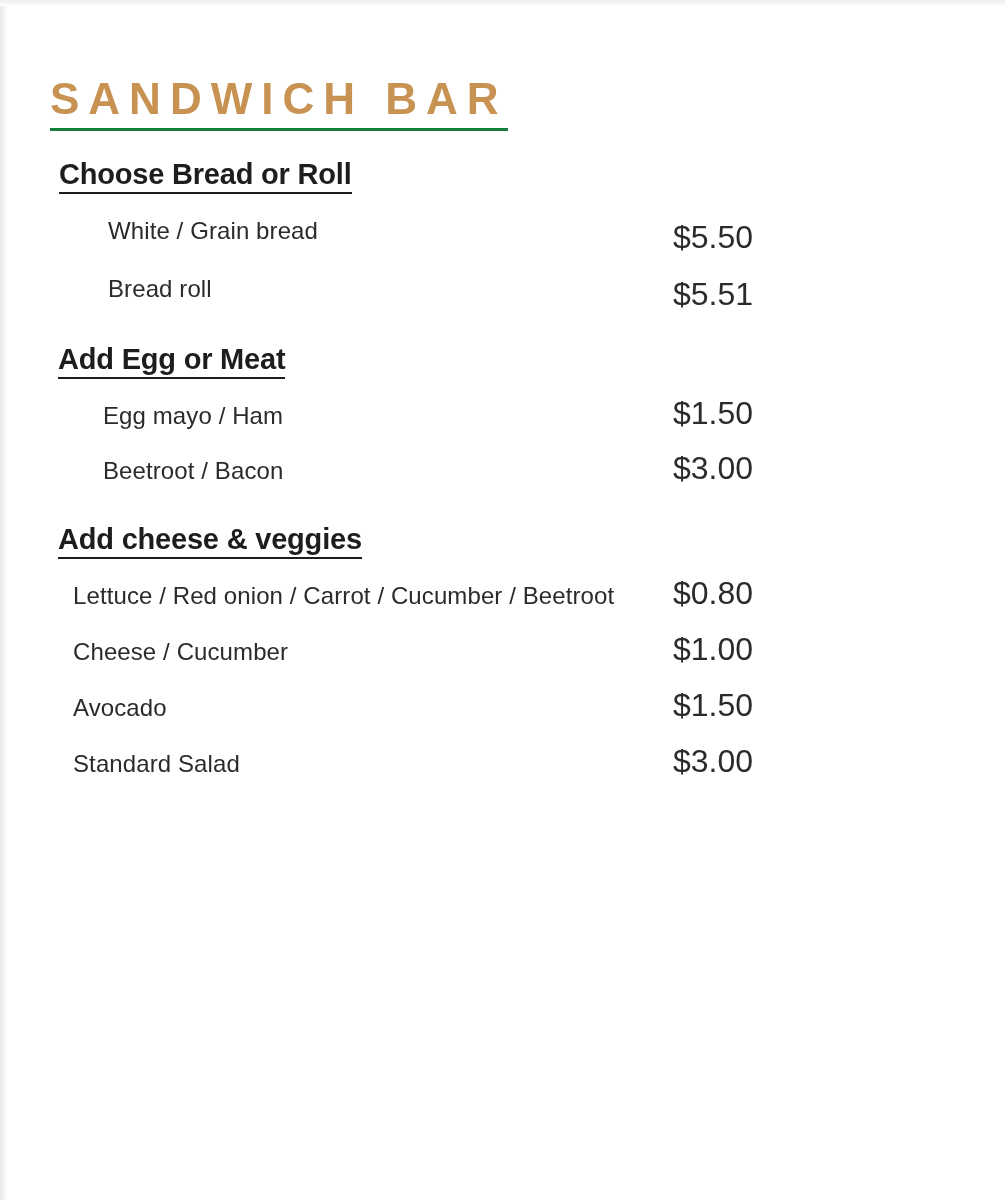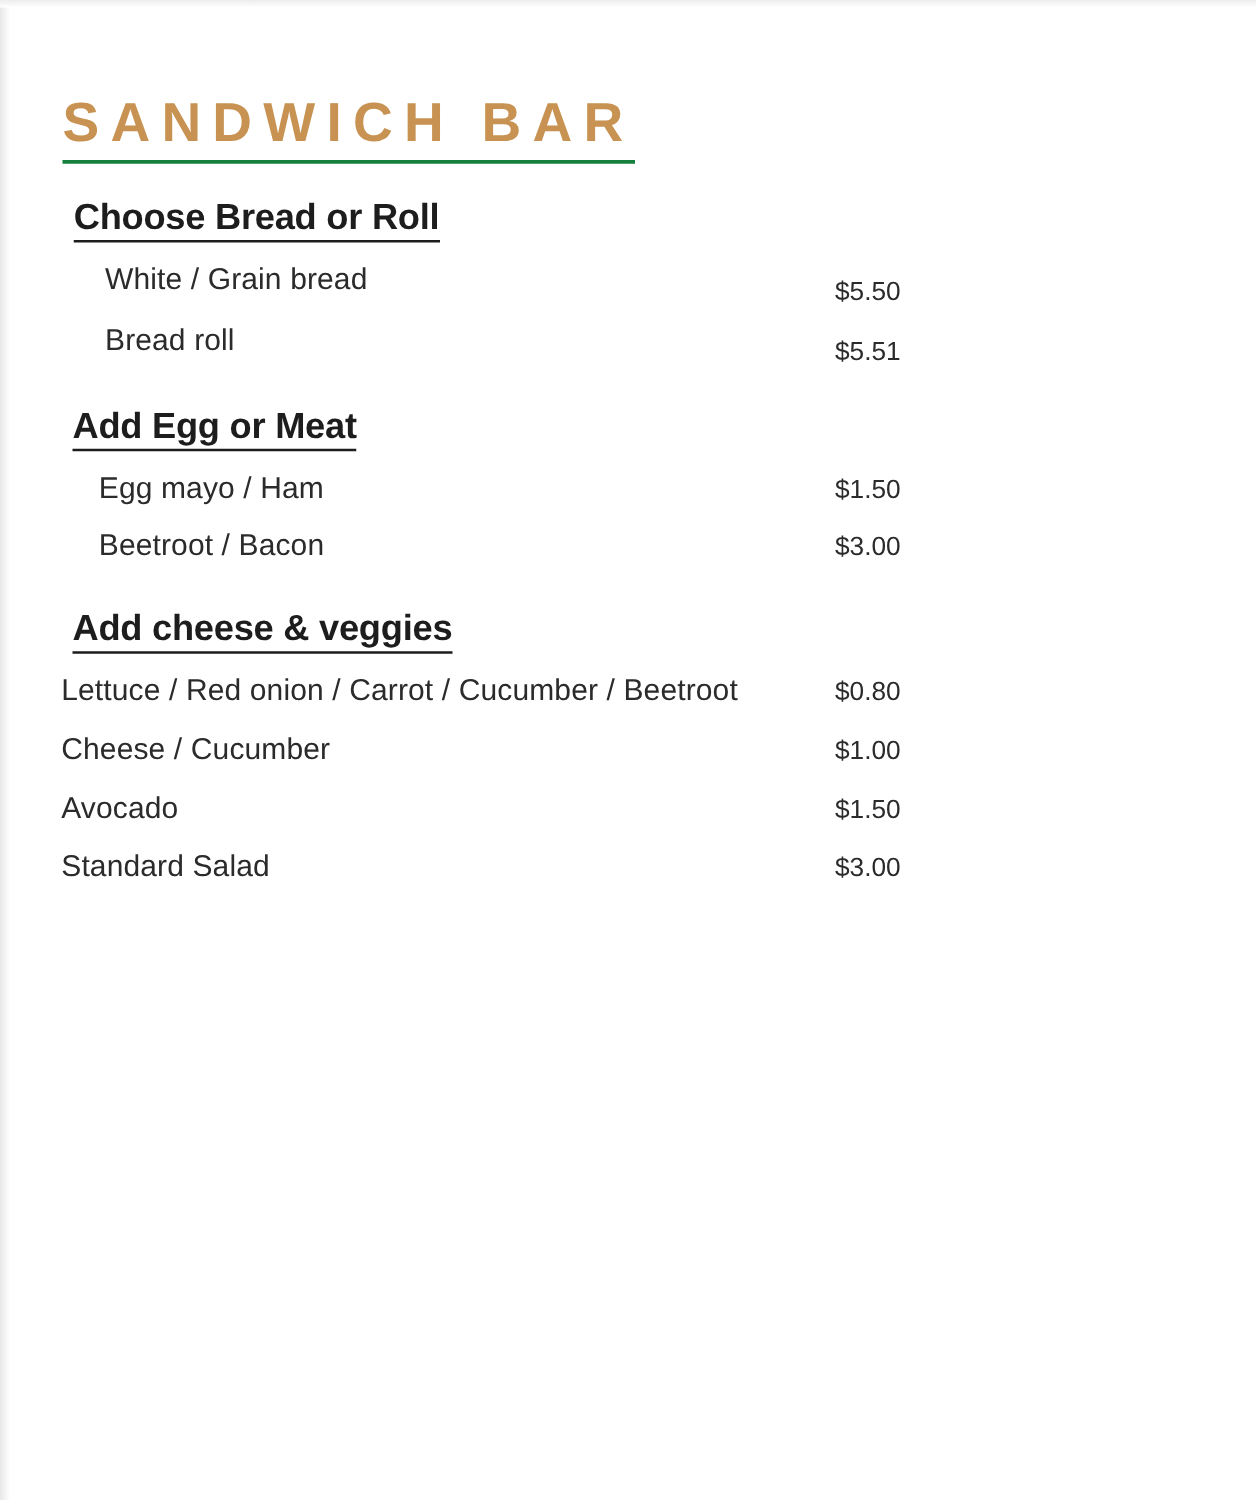--- a/index.html
+++ b/index.html
@@ -76,33 +76,34 @@
   .items {
     margin-top: 10px;
   }
 
   .item {
     display: flex;
     align-items: baseline;
     justify-content: space-between;
     padding: 0 50px 0 84px;
     margin-bottom: 14px;
+    margin-left: 24px;
   }
 
   .item-name {
     font-size: 24px;
     color: #2b2b2b;
     letter-spacing: 0.1px;
     white-space: nowrap;
   }
 
   .item-price {
-    font-size: 21px;
+    font-size: 32px;
     color: #2b2b2b;
-    text-align: left;
+    text-align: center;
     white-space: nowrap;
     min-width: 90px;
   }
 
   
   .section.s0 .item:nth-child(1) .item-price { position: relative; top: 9px; }
   .section.s0 .item:nth-child(2) .item-price { position: relative; top: 8px; }
   .section.s0 { margin-bottom: 38px; }
   .section.s1 { margin-bottom: 36px; }
   .section.s0 .item { margin-bottom: 21px; }

